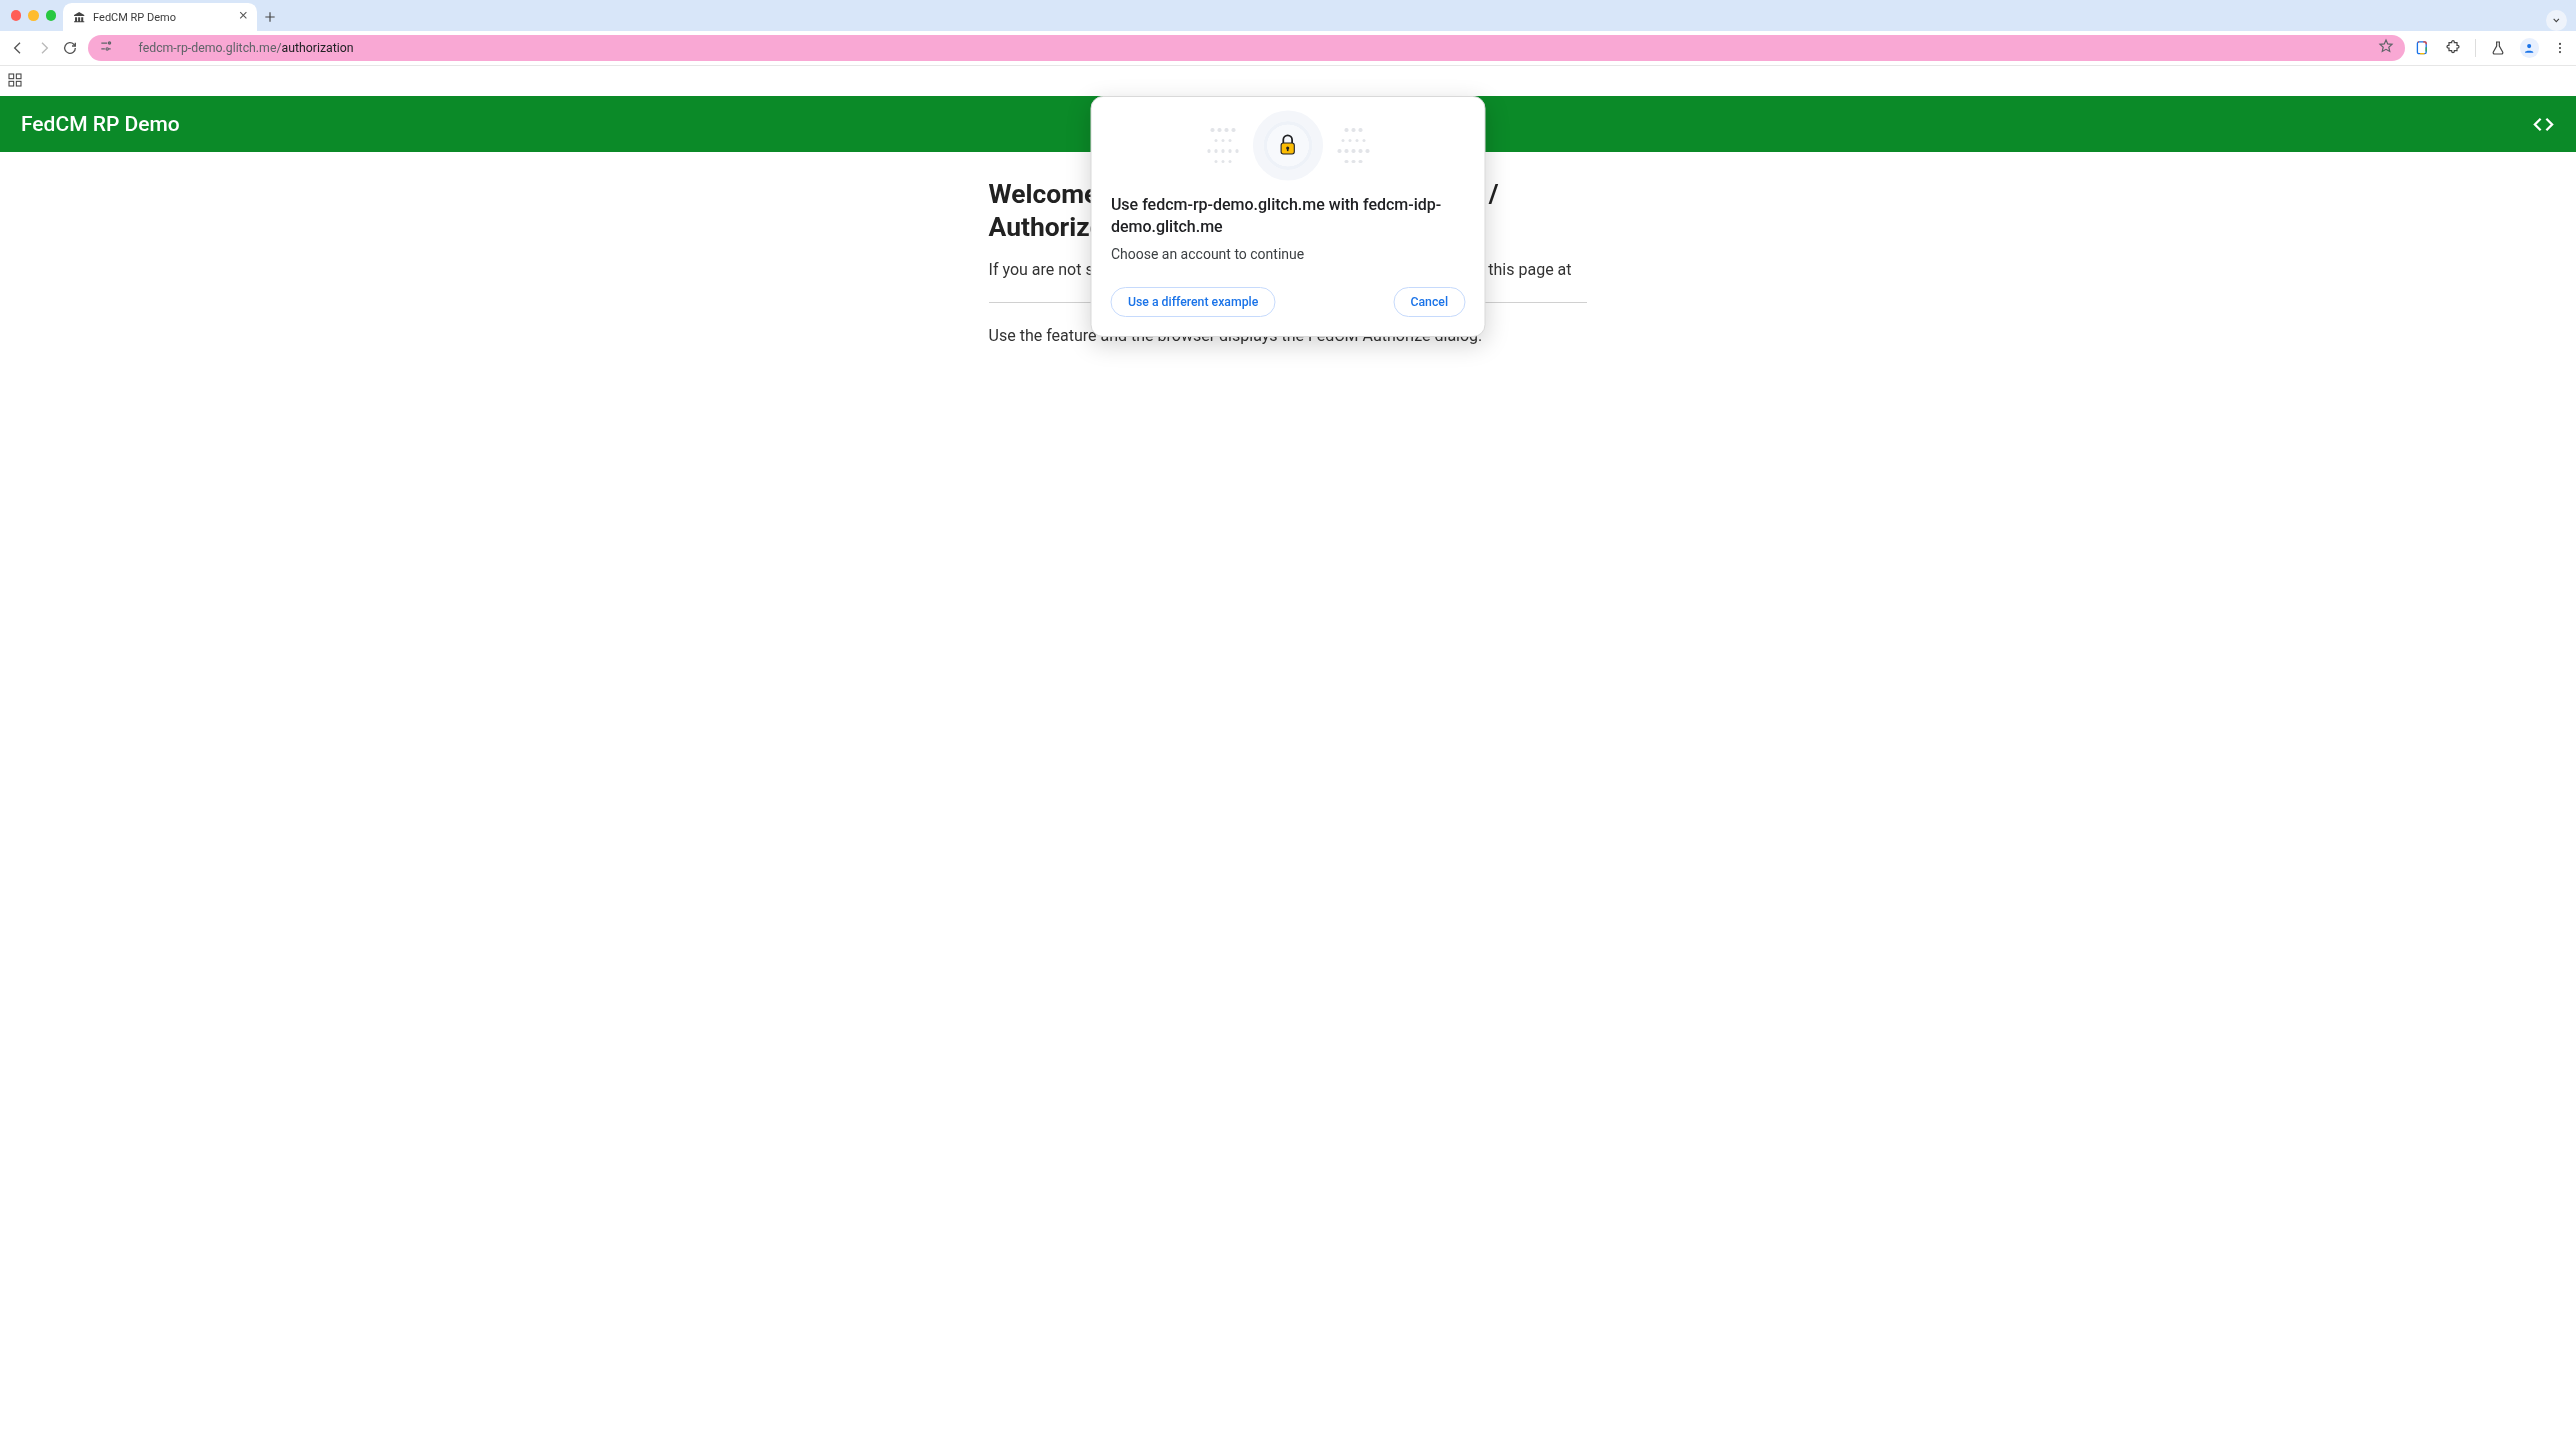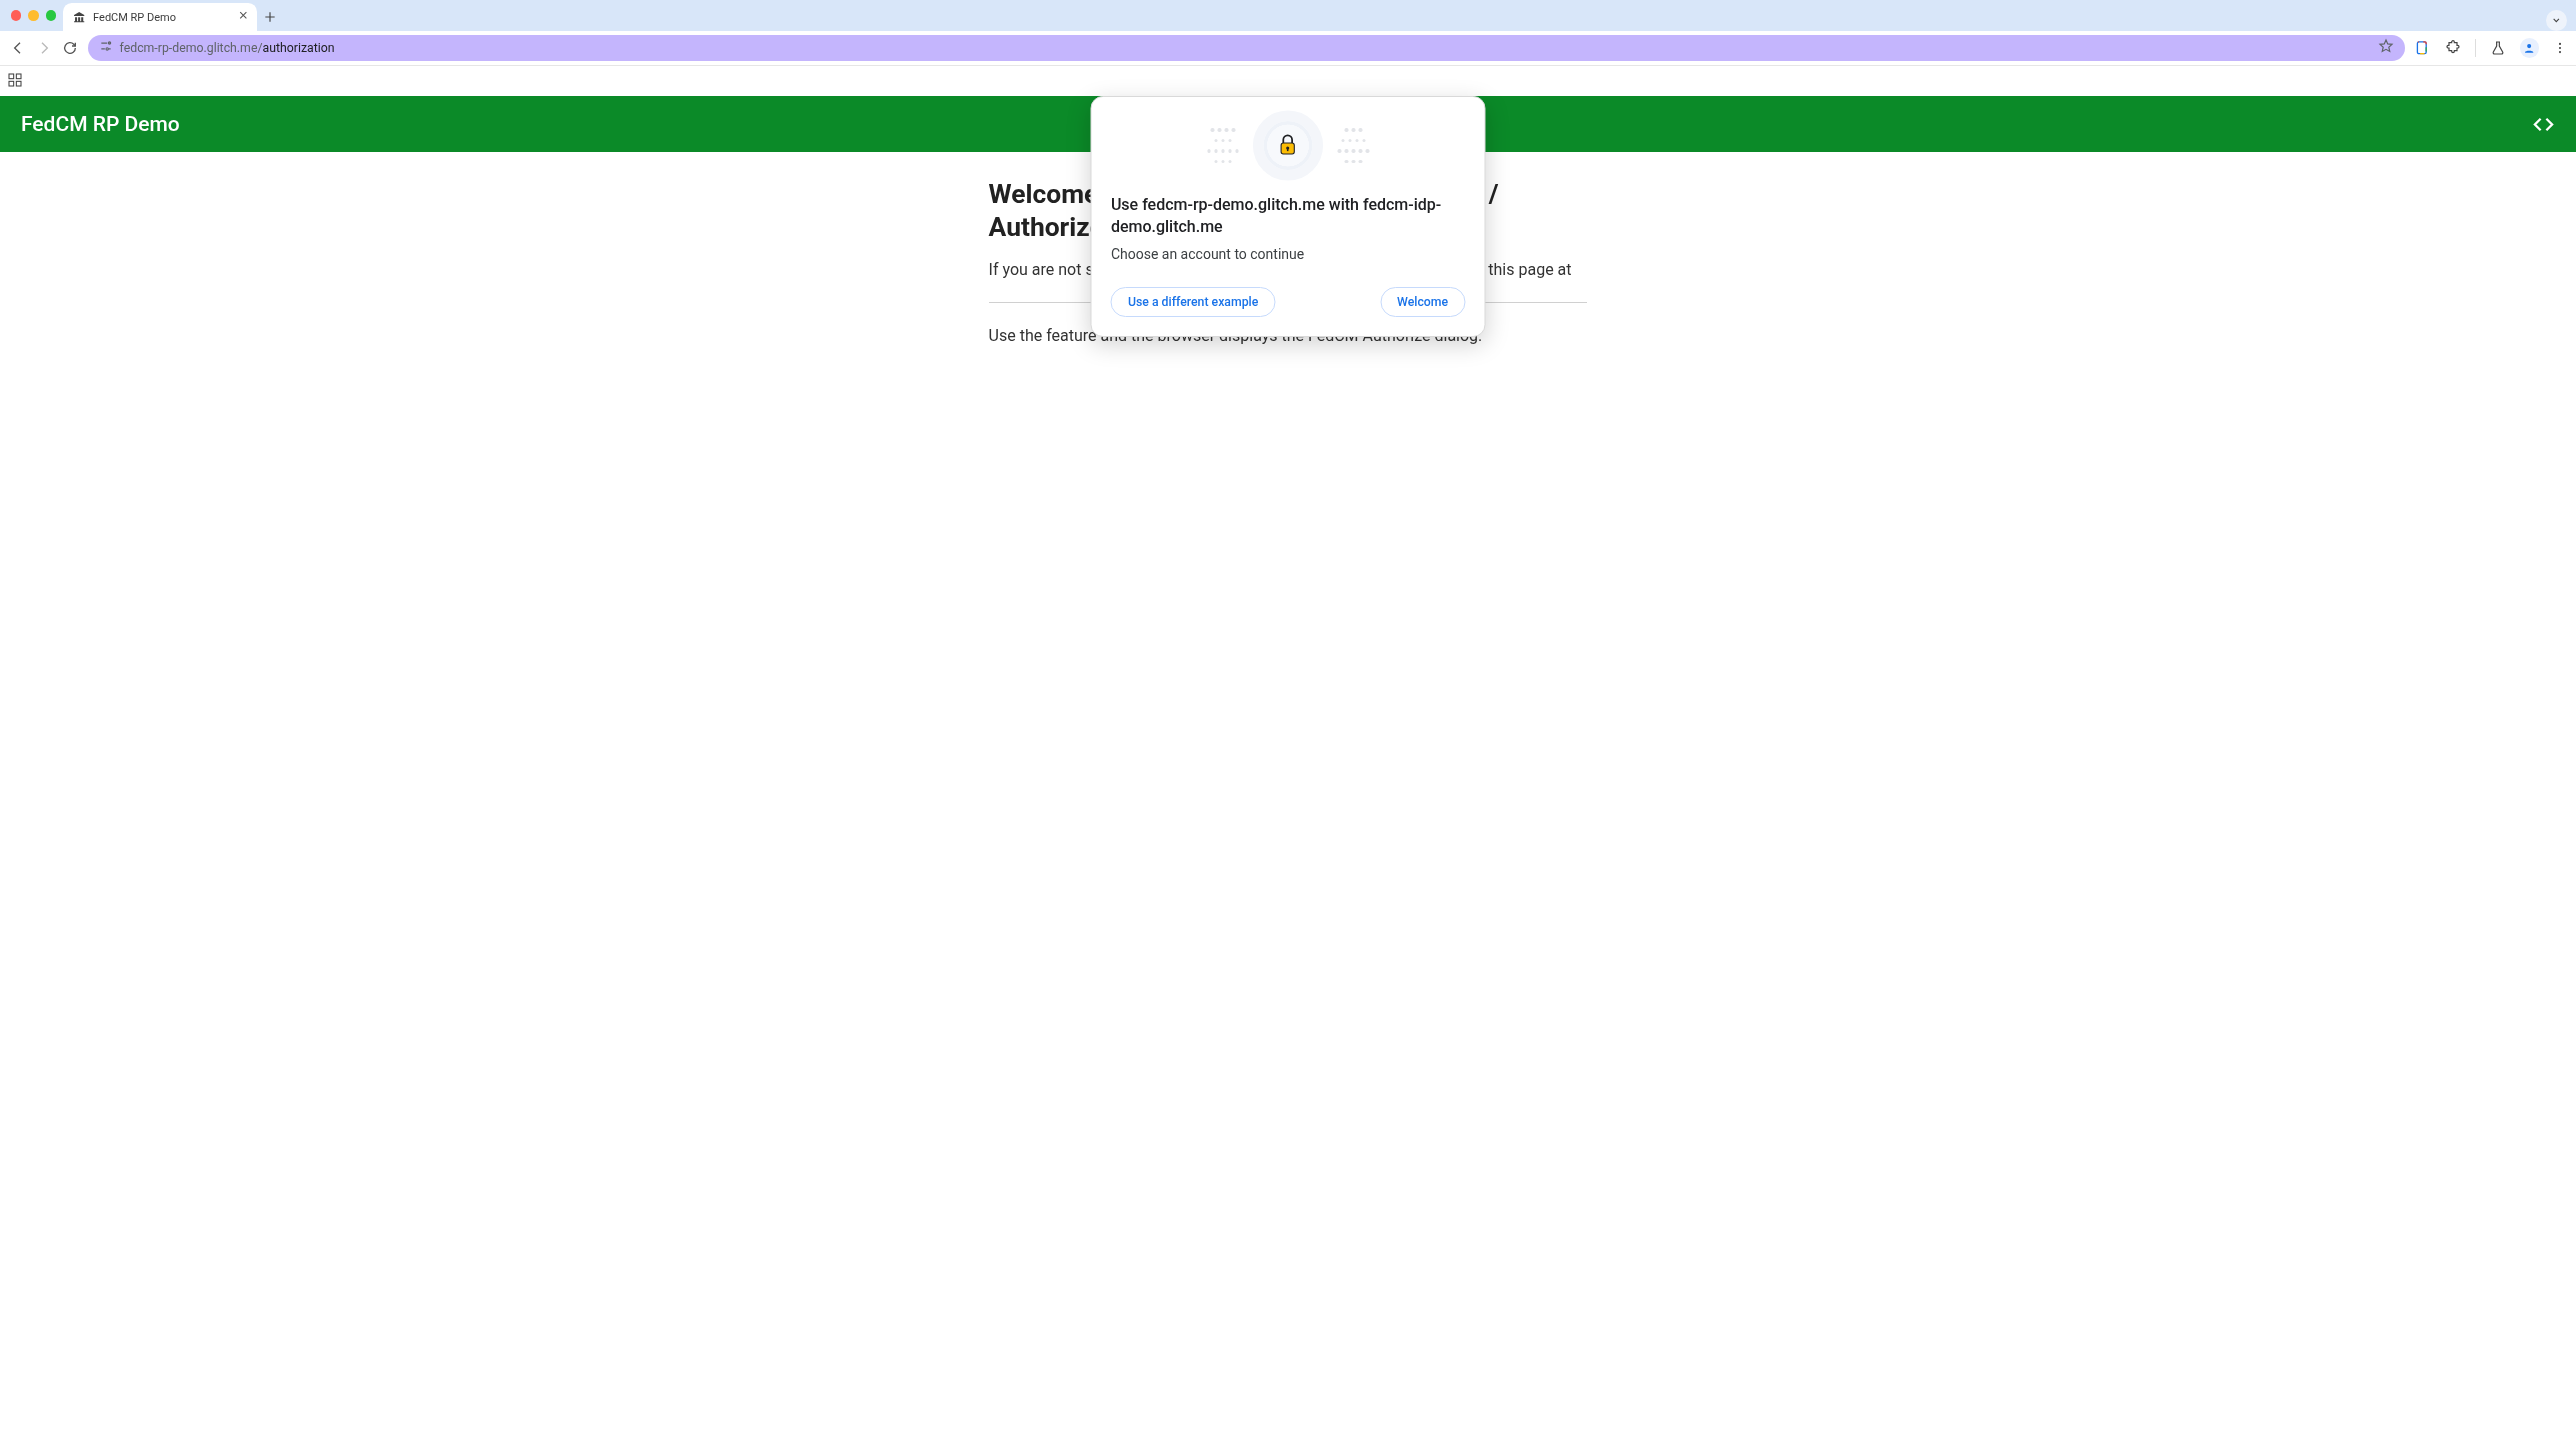--- a/index.html
+++ b/index.html
@@ -50,26 +50,26 @@
     align-items:center;
     padding: 0 8.8px;
     gap: 8.8px;
   }
   .nav-icn { width:17.6px; color:#555; display:flex; align-items:center; justify-content:center; }
   .nav-icn.disabled { color:#b9b9b9; }
 
   .omnibox {
     flex:1;
     height:26.4px;
-    background:#c4b5fd;
+    background:#f9a8d4;
     border-radius:14px;
     display:flex;
     align-items:center;
     padding: 0 10.6px;
-    gap:7px;
+    gap:26px;
     color:#3e3e3e;
     font-size:12.3px;
   }
   .omnibox .tune { width:14px; color:#5f6368; }
   .url-dim { color:#5f6368; }
   .url-strong { color:#202124; }
   .omnibox .star { margin-left:auto; color:#5f6368; }
 
   .toolbar-right { display:flex; align-items:center; gap:14px; }
   .toolbar-right .icn { color:#555; display:flex; }
@@ -361,18 +361,18 @@
       </div>
     </div>
 
     <div class="modal-body">
       <div class="modal-title">Use fedcm-rp-demo.glitch.me with fedcm-idp-demo.glitch.me</div>
       <div class="modal-sub">Choose an account to continue</div>
 
 
       <div class="modal-actions">
         <button class="pill-btn">Use a different example</button>
-        <button class="pill-btn">Welcome</button>
+        <button class="pill-btn">Cancel</button>
       </div>
     </div>
   </div>
 </div>
 
 
 </body></html>

